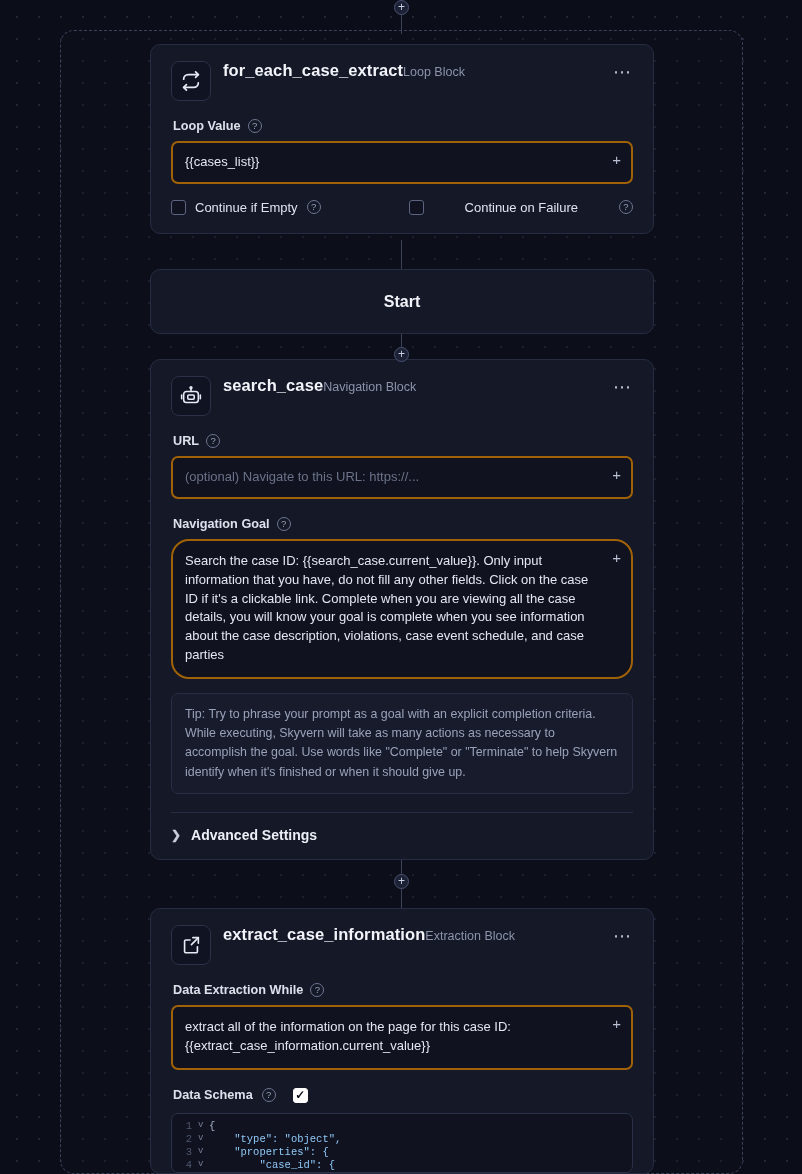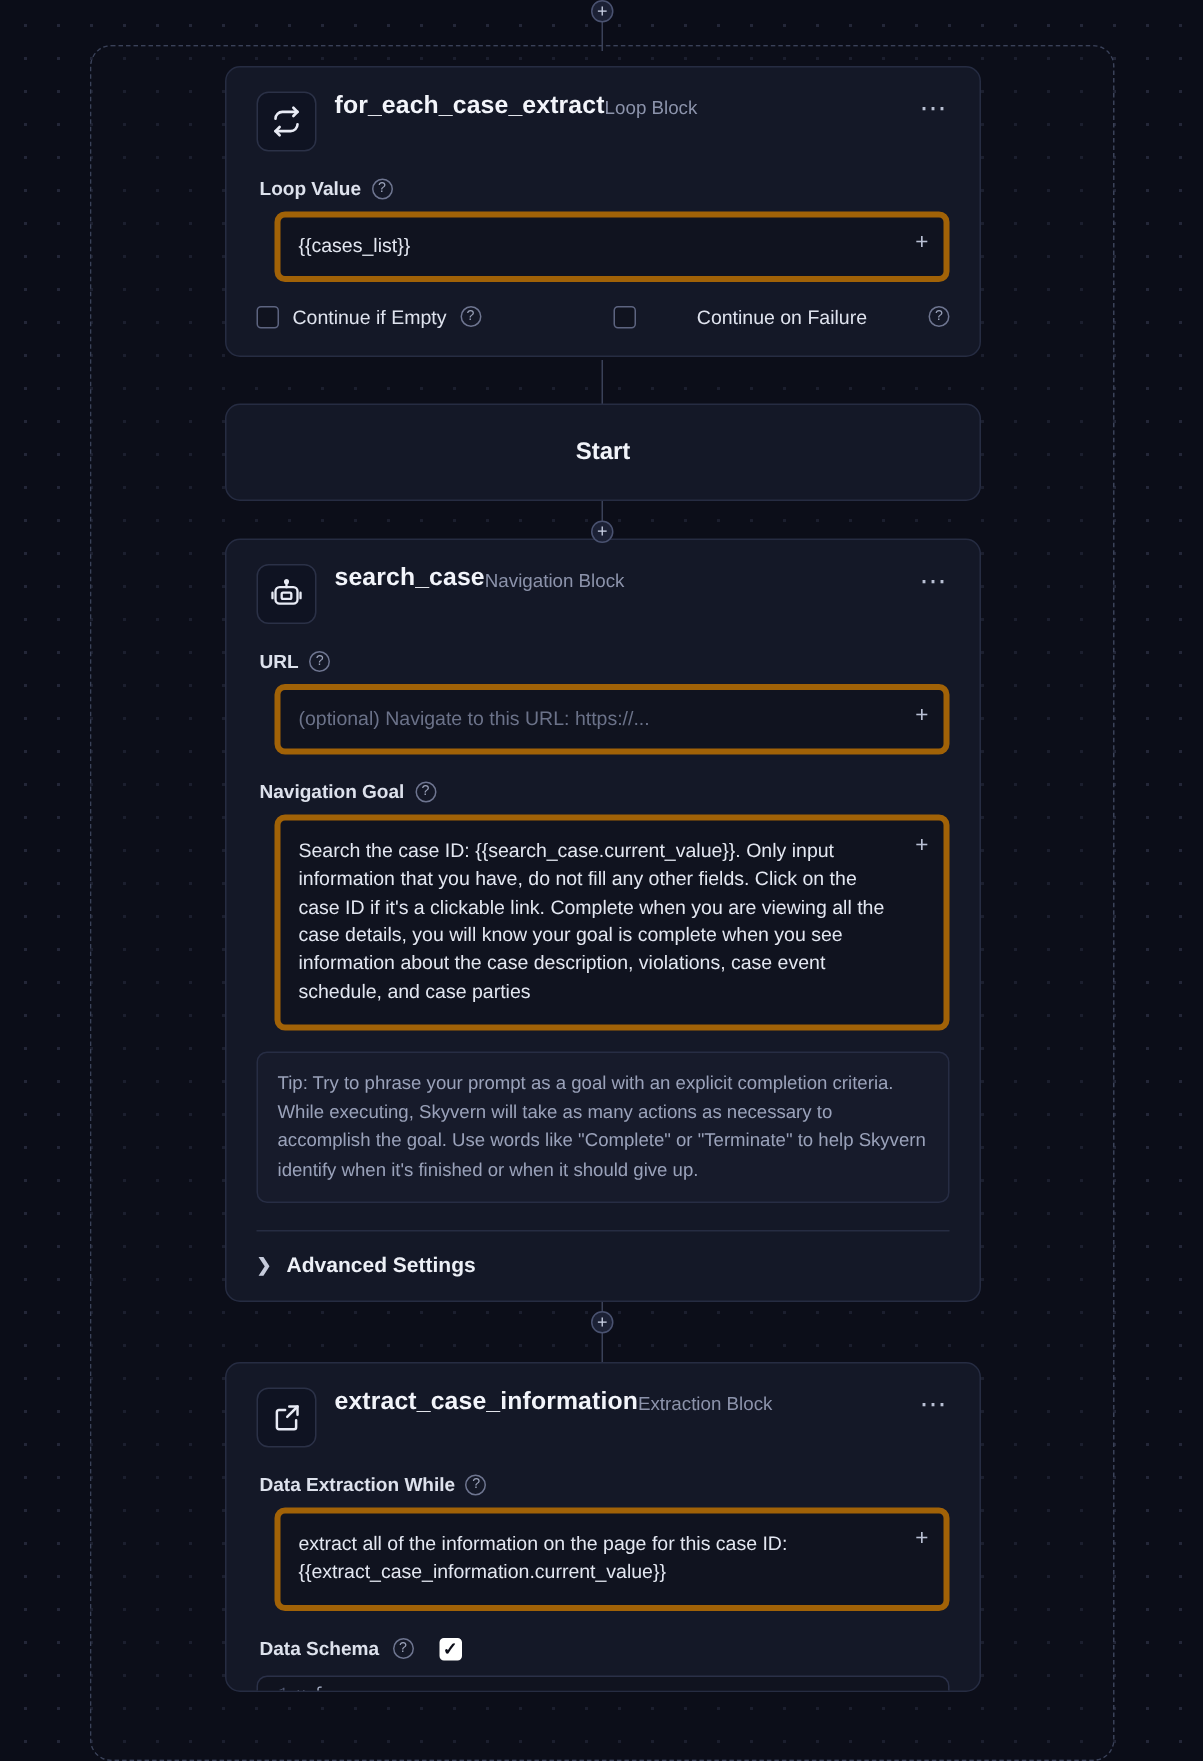--- a/index.html
+++ b/index.html
@@ -96,28 +96,27 @@
     width: 14px; height: 14px; border-radius: 50%;
     border: 1px solid #6e7590; color: #9aa1b8;
     font-size: 9.5px; line-height: 12px; text-align: center;
     font-weight: 400;
     flex: 0 0 auto;
   }
 
   .input-box {
     position: relative;
     background: #10131f;
-    border: 4px solid #a16207;
+    border: 2px solid #a16207;
     border-radius: 7px;
     padding: 10px 34px 10px 12px;
     font-size: 13px;
     color: #e3e7f1;
     line-height: 1.45;
     min-height: 38px;
-    margin-left: 12px;
   }
   .input-box.placeholder { color: #6b7289; }
   .plus-sm {
     position: absolute; right: 10px; top: 9px;
     color: #b9c0d4; font-size: 15px; line-height: 15px;
     cursor: pointer;
   }
 
   .checkrow {
     display: flex; align-items: center; gap: 40px;
@@ -284,36 +283,36 @@
     </div>
     <div class="input-box placeholder">
       <span>(optional) Navigate to this URL: https://...</span>
       <span class="plus-sm">+</span>
     </div>
 
     <div class="field-label">
       <span>Navigation Goal</span>
       <span class="qmark">?</span>
     </div>
-    <div class="input-box" style="padding:11px 34px 12px 12px;">
+    <div class="input-box" style="padding:11px 34px 12px 12px;border-radius:18px;">
       <span>Search the case ID: {{search_case.current_value}}. Only input information that you have, do not fill any other fields. Click on the case ID if it's a clickable link. Complete when you are viewing all the case details, you will know your goal is complete when you see information about the case description, violations, case event schedule, and case parties</span>
       <span class="plus-sm">+</span>
     </div>
 
     <div class="tip">Tip: Try to phrase your prompt as a goal with an explicit completion criteria. While executing, Skyvern will take as many actions as necessary to accomplish the goal. Use words like "Complete" or "Terminate" to help Skyvern identify when it's finished or when it should give up.</div>
 
     <div class="divider"></div>
 
     <div class="adv">
       <span class="chev">❯</span>
       <span>Advanced Settings</span>
     </div>
   </div>
 
-  <div class="card" style="top:908px; height:220px; overflow:hidden;">
+  <div class="card" style="top:908px; height:266px; overflow:hidden;">
     <div class="card-head">
       <div class="blk-icon">
         <svg width="22" height="22" viewBox="0 0 24 24" fill="none" stroke="#e8ebf5" stroke-width="1.8" stroke-linecap="round" stroke-linejoin="round">
           <path d="M14 4h6v6"></path>
             <path d="M20 4l-7.5 7.5"></path>
           <path d="M19 14v5a1.5 1.5 0 0 1-1.5 1.5h-11A1.5 1.5 0 0 1 5 19V8a1.5 1.5 0 0 1 1.5-1.5H11"></path>
         </svg>
       </div>
       <div class="blk-titles">
         <div class="blk-title">extract_case_information</div>

